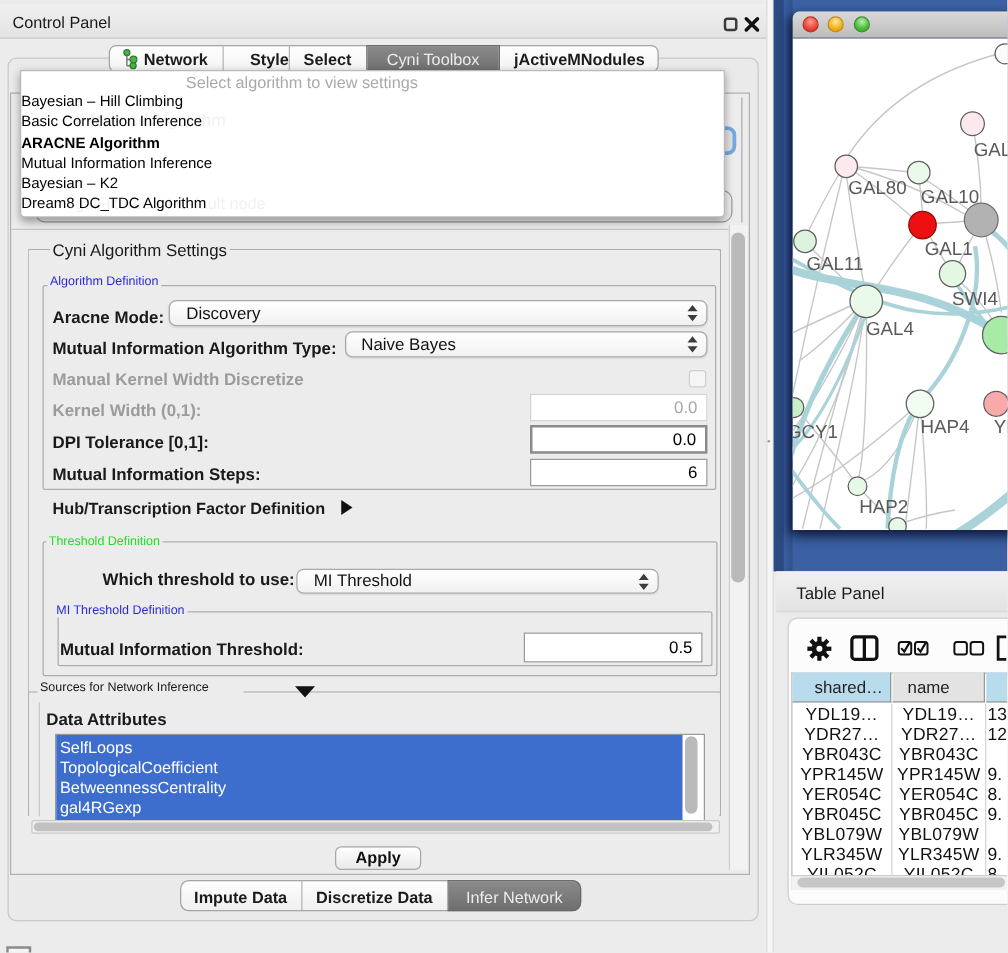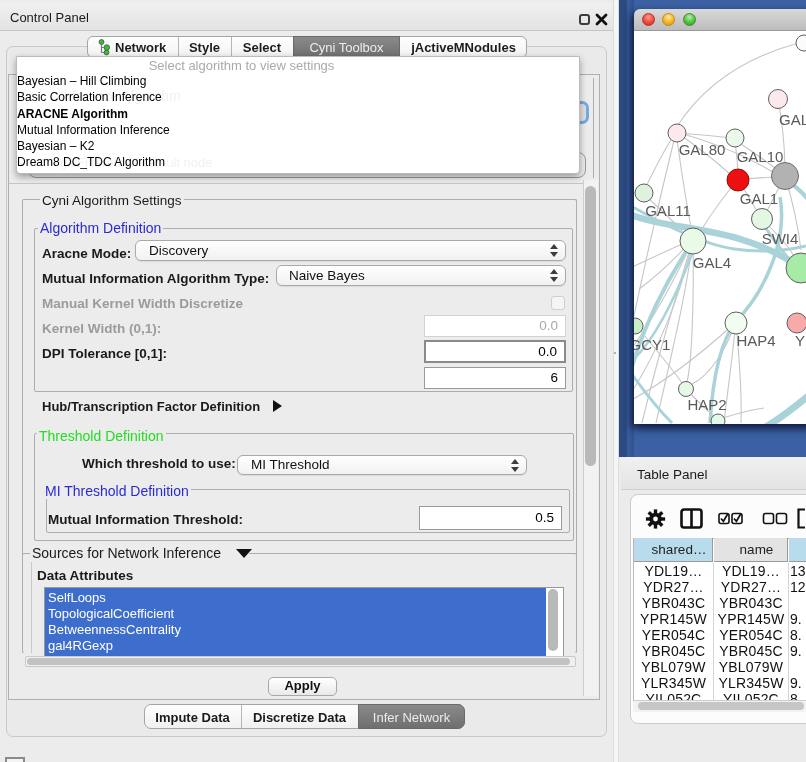--- a/index.html
+++ b/index.html
@@ -7,21 +7,21 @@
 body { font-family:"Liberation Sans", sans-serif; background:#ececec; position:relative; }
 .abs { position:absolute; }
 .lbl { font-size:13.5px; font-weight:bold; color:#1a1a1a; white-space:nowrap; }
 .dis { color:#9b9b9b; }
 .combo { position:absolute; height:21px; background:linear-gradient(#ffffff,#f1f1f1); border:1px solid #a9a9a9; border-radius:6px; font-size:13.5px; color:#111; line-height:19px; padding-left:18px; box-shadow:0 1px 1px rgba(0,0,0,0.08); }
 .spin { position:absolute; right:7px; top:3px; width:8px; height:13px; }
 .spin:before { content:""; position:absolute; left:0; top:0; border-left:4px solid transparent; border-right:4px solid transparent; border-bottom:5px solid #3c3c3c; }
 .spin:after { content:""; position:absolute; left:0; bottom:0; border-left:4px solid transparent; border-right:4px solid transparent; border-top:5px solid #3c3c3c; }
 .field { position:absolute; background:#fff; font-size:13.5px; text-align:right; padding-right:7px; color:#000; }
 .grp { position:absolute; border:1px solid #adadad; border-radius:2px; }
-.grptitle { position:absolute; background:#ececec; padding:0 2px; font-size:14px; white-space:nowrap; }
+.grptitle { position:absolute; background:#ececec; padding:0 2px; font-size:10px; white-space:nowrap; }
 </style>
 </head>
 <body>
 
 <div class="abs" style="left:0;top:0;width:613px;height:762px;background:#ececec;">
 
   <div class="abs" style="left:0;top:3px;width:613px;height:28px;background:linear-gradient(#f0f0f0,#e3e3e3);border-bottom:1px solid #c6c6c6;"></div>
   <div class="abs" style="left:10px;top:10px;font-size:13px;color:#1a1a1a;">Control Panel</div>
   <div class="abs" style="left:579px;top:14px;width:11px;height:11px;border:2px solid #3c3c3c;border-radius:3px;"></div>
   <svg class="abs" style="left:595px;top:13px;" width="13" height="13" viewBox="0 0 13 13">
@@ -40,21 +40,21 @@
   <div class="abs" style="left:293px;top:36px;width:107px;height:22px;background:linear-gradient(#8a8a8a,#6f6f6f);border:1px solid #6a6a6a;"></div>
   <div class="abs" style="left:178px;top:37px;width:1px;height:20px;background:#b5b5b5;"></div>
   <div class="abs" style="left:231px;top:37px;width:1px;height:20px;background:#b5b5b5;"></div>
   <svg class="abs" style="left:97px;top:37px;" width="14" height="19" viewBox="0 0 14 19">
     <path d="M4.5,6 V15.5 M4.5,10.5 H9 M4.5,15.5 H9" stroke="#7a7a7a" stroke-width="1.2" fill="none"></path>
     <circle cx="4.5" cy="5" r="2.4" fill="#4db04d" stroke="#2e7d2e" stroke-width="1"></circle>
     <circle cx="9.8" cy="10.5" r="2.7" fill="#4db04d" stroke="#2e7d2e" stroke-width="1"></circle>
     <circle cx="9.5" cy="15.5" r="2.4" fill="#4db04d" stroke="#2e7d2e" stroke-width="1"></circle>
   </svg>
   <div class="abs" style="left:115px;top:40px;font-size:13px;font-weight:bold;color:#1c1c1c;">Network</div>
-  <div class="abs" style="left:178px;top:40px;width:53px;text-align:center;font-size:13px;font-weight:bold;color:#1c1c1c;">Style</div>
+  <div class="abs" style="left:178px;top:40px;width:53px;text-align:right;font-size:13px;font-weight:bold;color:#1c1c1c;">Style</div>
   <div class="abs" style="left:231px;top:40px;width:62px;text-align:center;font-size:13px;font-weight:bold;color:#1c1c1c;">Select</div>
   <div class="abs" style="left:293px;top:40px;width:107px;text-align:center;font-size:13px;color:#ececec;">Cyni Toolbox</div>
   <div class="abs" style="left:400px;top:40px;width:127px;text-align:center;font-size:13px;font-weight:bold;color:#1c1c1c;">jActiveMNodules</div>
 
   <div class="abs" style="left:9px;top:183px;width:574px;height:1px;background:#c6c6c6;"></div>
 
   <div class="grp" style="left:22px;top:199px;width:555px;height:454px;border-bottom:none;"></div>
   <div class="grptitle" style="left:40px;top:193px;color:#1a1a1a;font-size:13.5px;">Cyni Algorithm Settings</div>
 
   <div class="grp" style="left:34px;top:228px;width:539px;height:164px;"></div>
@@ -68,20 +68,21 @@
 
   <div class="abs lbl dis" style="left:42px;top:296px;">Manual Kernel Width Discretize</div>
   <div class="abs" style="left:551px;top:296px;width:14px;height:14px;background:#f5f5f5;border:1px solid #cfcfcf;border-radius:3px;"></div>
 
   <div class="abs lbl dis" style="left:42px;top:321px;">Kernel Width (0,1):</div>
   <div class="field" style="left:424px;top:315px;width:142px;height:22px;border:1px solid #d2d2d2;color:#a8a8a8;line-height:20px;">0.0</div>
 
   <div class="abs lbl" style="left:42px;top:346px;">DPI Tolerance [0,1]:</div>
   <div class="field" style="left:424px;top:340px;width:142px;height:23px;border:2px solid #8a8a8a;line-height:19px;">0.0</div>
 
+  <div class="abs lbl" style="left:42px;top:372px;">Mutual Information Steps:</div>
   <div class="field" style="left:424px;top:367px;width:142px;height:22px;border:1px solid #9a9a9a;line-height:20px;">6</div>
 
   <div class="abs lbl" style="left:42px;top:399px;font-size:13px;">Hub/Transcription Factor Definition</div>
   <div class="abs" style="left:273px;top:400px;width:0;height:0;border-top:6px solid transparent;border-bottom:6px solid transparent;border-left:9px solid #111;"></div>
 
   <div class="grp" style="left:34px;top:433px;width:540px;height:108px;"></div>
   <div class="grptitle" style="left:37px;top:428px;color:#22dd22;">Threshold Definition</div>
 
   <div class="abs lbl" style="left:82px;top:456px;">Which threshold to use:</div>
   <div class="combo" style="left:237px;top:455px;width:290px;height:20px;line-height:18px;padding-left:13px;">MI Threshold<span class="spin" style="top:3px;"></span></div>
@@ -258,21 +259,21 @@
     <rect x="118.5" y="5.5" width="10" height="10" rx="2" stroke-width="1.6"></rect>
     <rect x="131.5" y="5.5" width="10" height="10" rx="2" stroke-width="1.6"></rect>
 
     <path d="M153.5 1.5 h10 l5 5 v13 h-15 z" stroke-width="2.2"></path>
   </g>
 </svg>
 
 <div class="abs" style="left:633px;top:538px;width:173px;height:174px;border-left:1px solid #b9b9b9;border-top:1px solid #b9b9b9;overflow:hidden;background:#fff;"></div>
 
 <div class="abs" style="left:634px;top:538px;width:79px;height:24px;background:#b9dcec;border-right:1px solid #9a9a9a;border-bottom:1px solid #9a9a9a;text-align:center;font-size:13.5px;color:#222;line-height:24px;padding-left:12px;">shared…</div>
-<div class="abs" style="left:714px;top:538px;width:74px;height:24px;background:#e3e3e3;border-right:1px solid #9a9a9a;border-bottom:1px solid #9a9a9a;text-align:center;font-size:13.5px;color:#222;line-height:24px;padding-left:12px;">name</div>
+<div class="abs" style="left:714px;top:538px;width:74px;height:24px;background:#e3e3e3;border-right:1px solid #9a9a9a;border-bottom:1px solid #9a9a9a;font-size:13.5px;color:#222;line-height:24px;padding-left:12px;">name</div>
 <div class="abs" style="left:789px;top:538px;width:17px;height:24px;background:#b9dcec;border-bottom:1px solid #9a9a9a;"></div>
 
 <div class="abs" style="left:634px;top:563px;width:79px;text-align:center;font-size:14px;letter-spacing:0.2px;color:#111;line-height:16px;">YDL19…<br>YDR27…<br>YBR043C<br>YPR145W<br>YER054C<br>YBR045C<br>YBL079W<br>YLR345W<br>YIL052C</div>
 <div class="abs" style="left:714px;top:563px;width:74px;text-align:center;font-size:14px;letter-spacing:0.2px;color:#111;line-height:16px;">YDL19…<br>YDR27…<br>YBR043C<br>YPR145W<br>YER054C<br>YBR045C<br>YBL079W<br>YLR345W<br>YIL052C</div>
 <div class="abs" style="left:790px;top:563px;width:20px;font-size:14px;color:#111;line-height:16px;">13<br>12<br>&nbsp;<br>9.<br>8.<br>9.<br>&nbsp;<br>9.<br>8.</div>
 <div class="abs" style="left:713px;top:563px;width:1px;height:137px;background:#d4d4d4;"></div>
 <div class="abs" style="left:788px;top:563px;width:1px;height:137px;background:#d4d4d4;"></div>
 
 <div class="abs" style="left:633px;top:700px;width:173px;height:12px;background:#f2f2f2;border-top:1px solid #ccc;"></div>
 <div class="abs" style="left:638px;top:702px;width:166px;height:8px;background:#c6c6c6;border-radius:4px;"></div>

